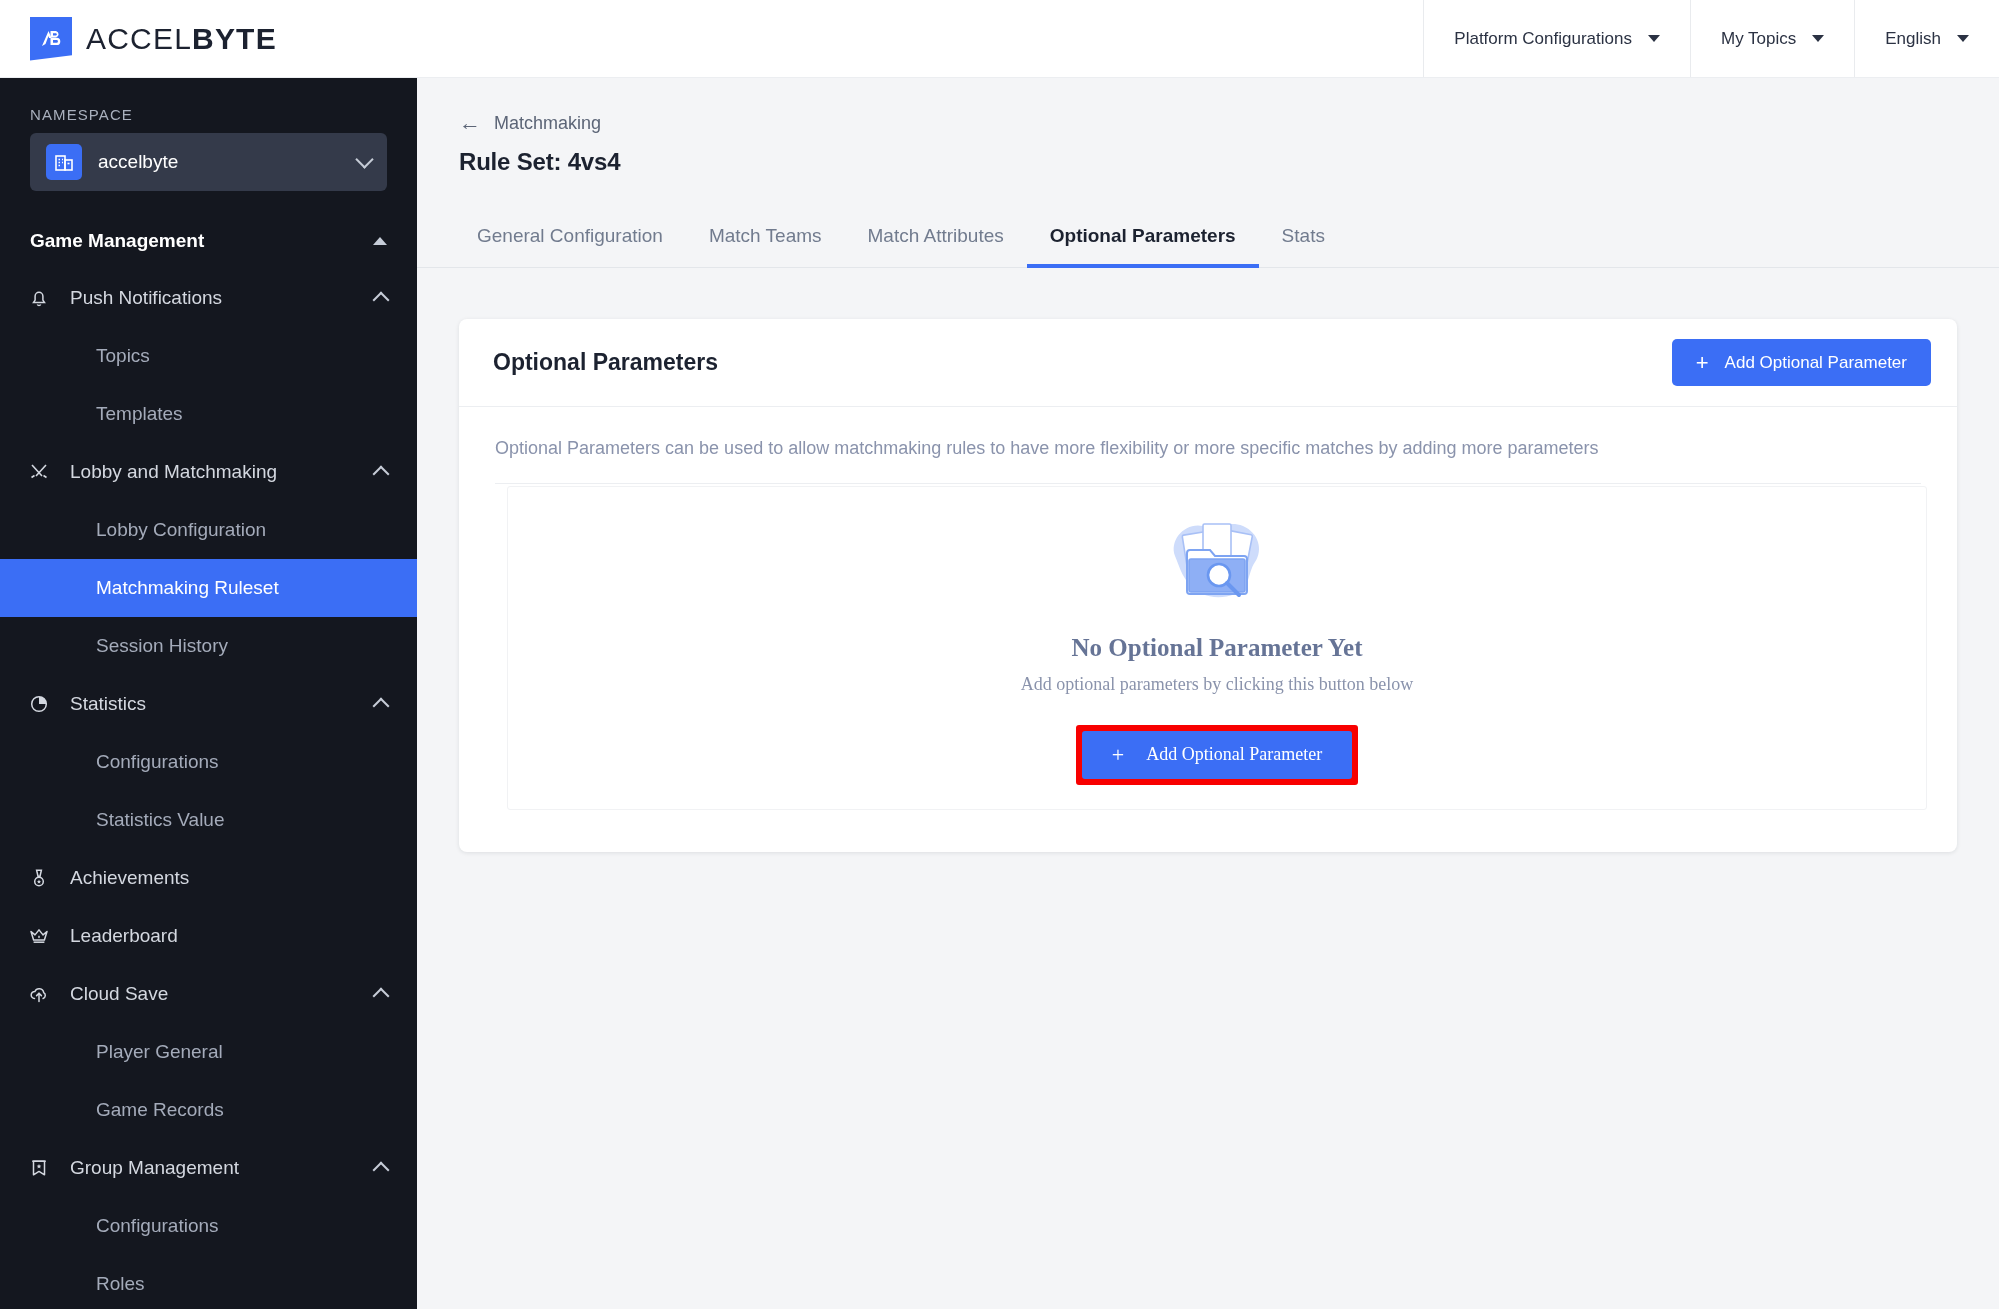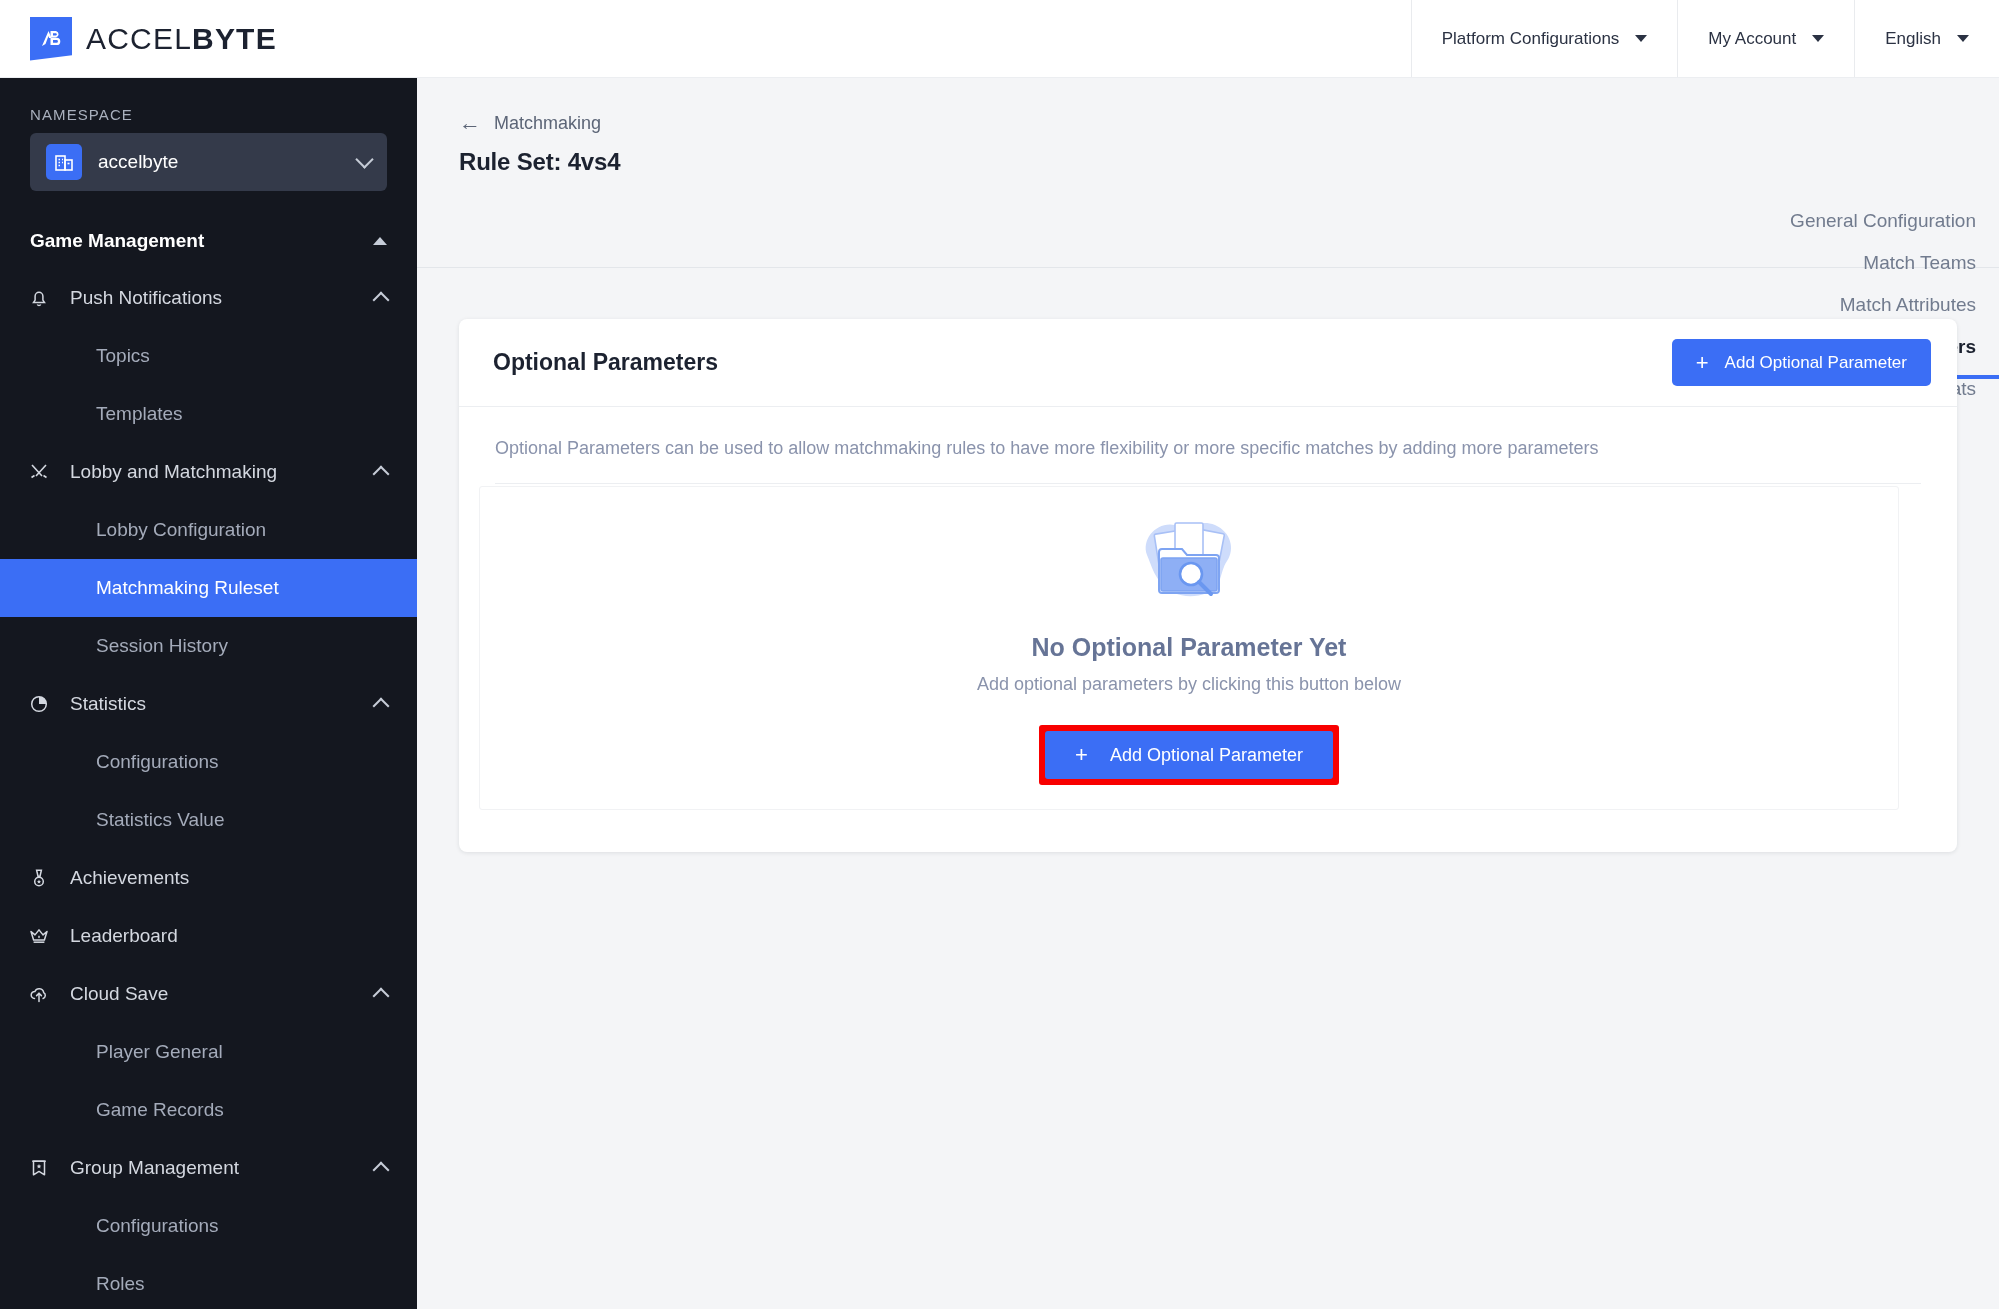--- a/index.html
+++ b/index.html
@@ -75,21 +75,21 @@
   .nav-child.active { background: #3b6ef5; color: #ffffff; }
 
   
   .main { position: absolute; top: 78px; left: 417px; width: 1582px; height: 1231px; background: #f4f5f7; }
   .crumb { display: flex; align-items: center; gap: 13px; padding: 34px 0 0 42px; cursor: pointer; }
   .crumb-arrow { font-size: 22px; color: #5c6577; line-height: 1; }
   .crumb-text { font-size: 18px; color: #5c6577; }
   .page-title { font-size: 24px; font-weight: 700; color: #1c2230; padding: 14px 0 0 42px; letter-spacing: -0.2px; }
 
   .tabs { display: flex; align-items: flex-end; gap: 0; padding: 34px 0 0 42px;
-          height: 92px; border-bottom: 1px solid #e3e6ea; flex-direction: column; }
+          height: 92px; border-bottom: 1px solid #e3e6ea; }
   .tab { font-size: 19px; color: #717b8e; padding: 0 23px 20px 23px; cursor: pointer; position: relative; white-space: nowrap; }
   .tab:first-child { padding-left: 18px; }
   .tab.active { color: #1c2230; font-weight: 700; }
   .tab.active::after {
     content: ""; position: absolute; left: 0; right: 0; bottom: -1px; height: 4px; background: #3b6ef5;
   }
 
   .card {
     position: absolute; left: 42px; top: 241px; width: 1498px; height: 533px;
     background: #ffffff; border-radius: 8px; box-shadow: 0 1px 4px rgba(20,25,40,0.10);
@@ -100,23 +100,23 @@
     margin-left: auto; background: #3b6ef5; color: #ffffff; border: none; border-radius: 5px;
     height: 47px; padding: 0 24px; font-size: 17px; font-family: inherit;
     display: flex; align-items: center; gap: 16px; cursor: pointer;
   }
   .plus { font-size: 22px; line-height: 1; font-weight: 400; }
 
   .card-desc { padding: 28px 34px 0 36px; font-size: 18px; color: #8a93ac; line-height: 1.45; max-width: 1180px; }
   .desc-rule { margin: 22px 36px 0 36px; height: 1px; background: #eceef1; }
 
   .empty {
-    position: absolute; left: 20px; top: 167px; width: 1420px; height: 324px;
+    position: absolute; left: 48px; top: 167px; width: 1420px; height: 324px;
     border: 1px solid #f1f2f4; border-radius: 3px; background: #fff;
-    display: flex; flex-direction: column; align-items: center; justify-content: center;
+    display: flex; flex-direction: column; align-items: center; justify-content: center; font-family: Liberation Serif, serif;
   }
   .empty-illu { width: 116px; height: 96px; margin-bottom: 26px; }
   .empty-title { font-size: 25px; font-weight: 700; color: #667496; margin-bottom: 12px; }
   .empty-sub { font-size: 18px; color: #8a93ac; margin-bottom: 30px; }
   .btn-highlight {
     border: 4px solid #f80000; border-radius: 3px; padding: 2px; background: #f80000;
     display: inline-block; line-height: 0;
   }
   .btn-center {
     background: #3b6ef5; color: #ffffff; border: none; border-radius: 3px;
@@ -138,21 +138,21 @@
     </span>
     <span class="brand-text"><span>ACCEL</span><b>BYTE</b></span>
   </div>
 
   <div class="topnav">
     <div class="topnav-item">
       <span>Platform Configurations</span>
       <span class="caret"></span>
     </div>
     <div class="topnav-item">
-      <span>My Account</span>
+      <span>My Topics</span>
       <span class="caret"></span>
     </div>
     <div class="topnav-item">
       <span>English</span>
       <span class="caret"></span>
     </div>
   </div>
 </div>
 
 <div class="sidebar">

